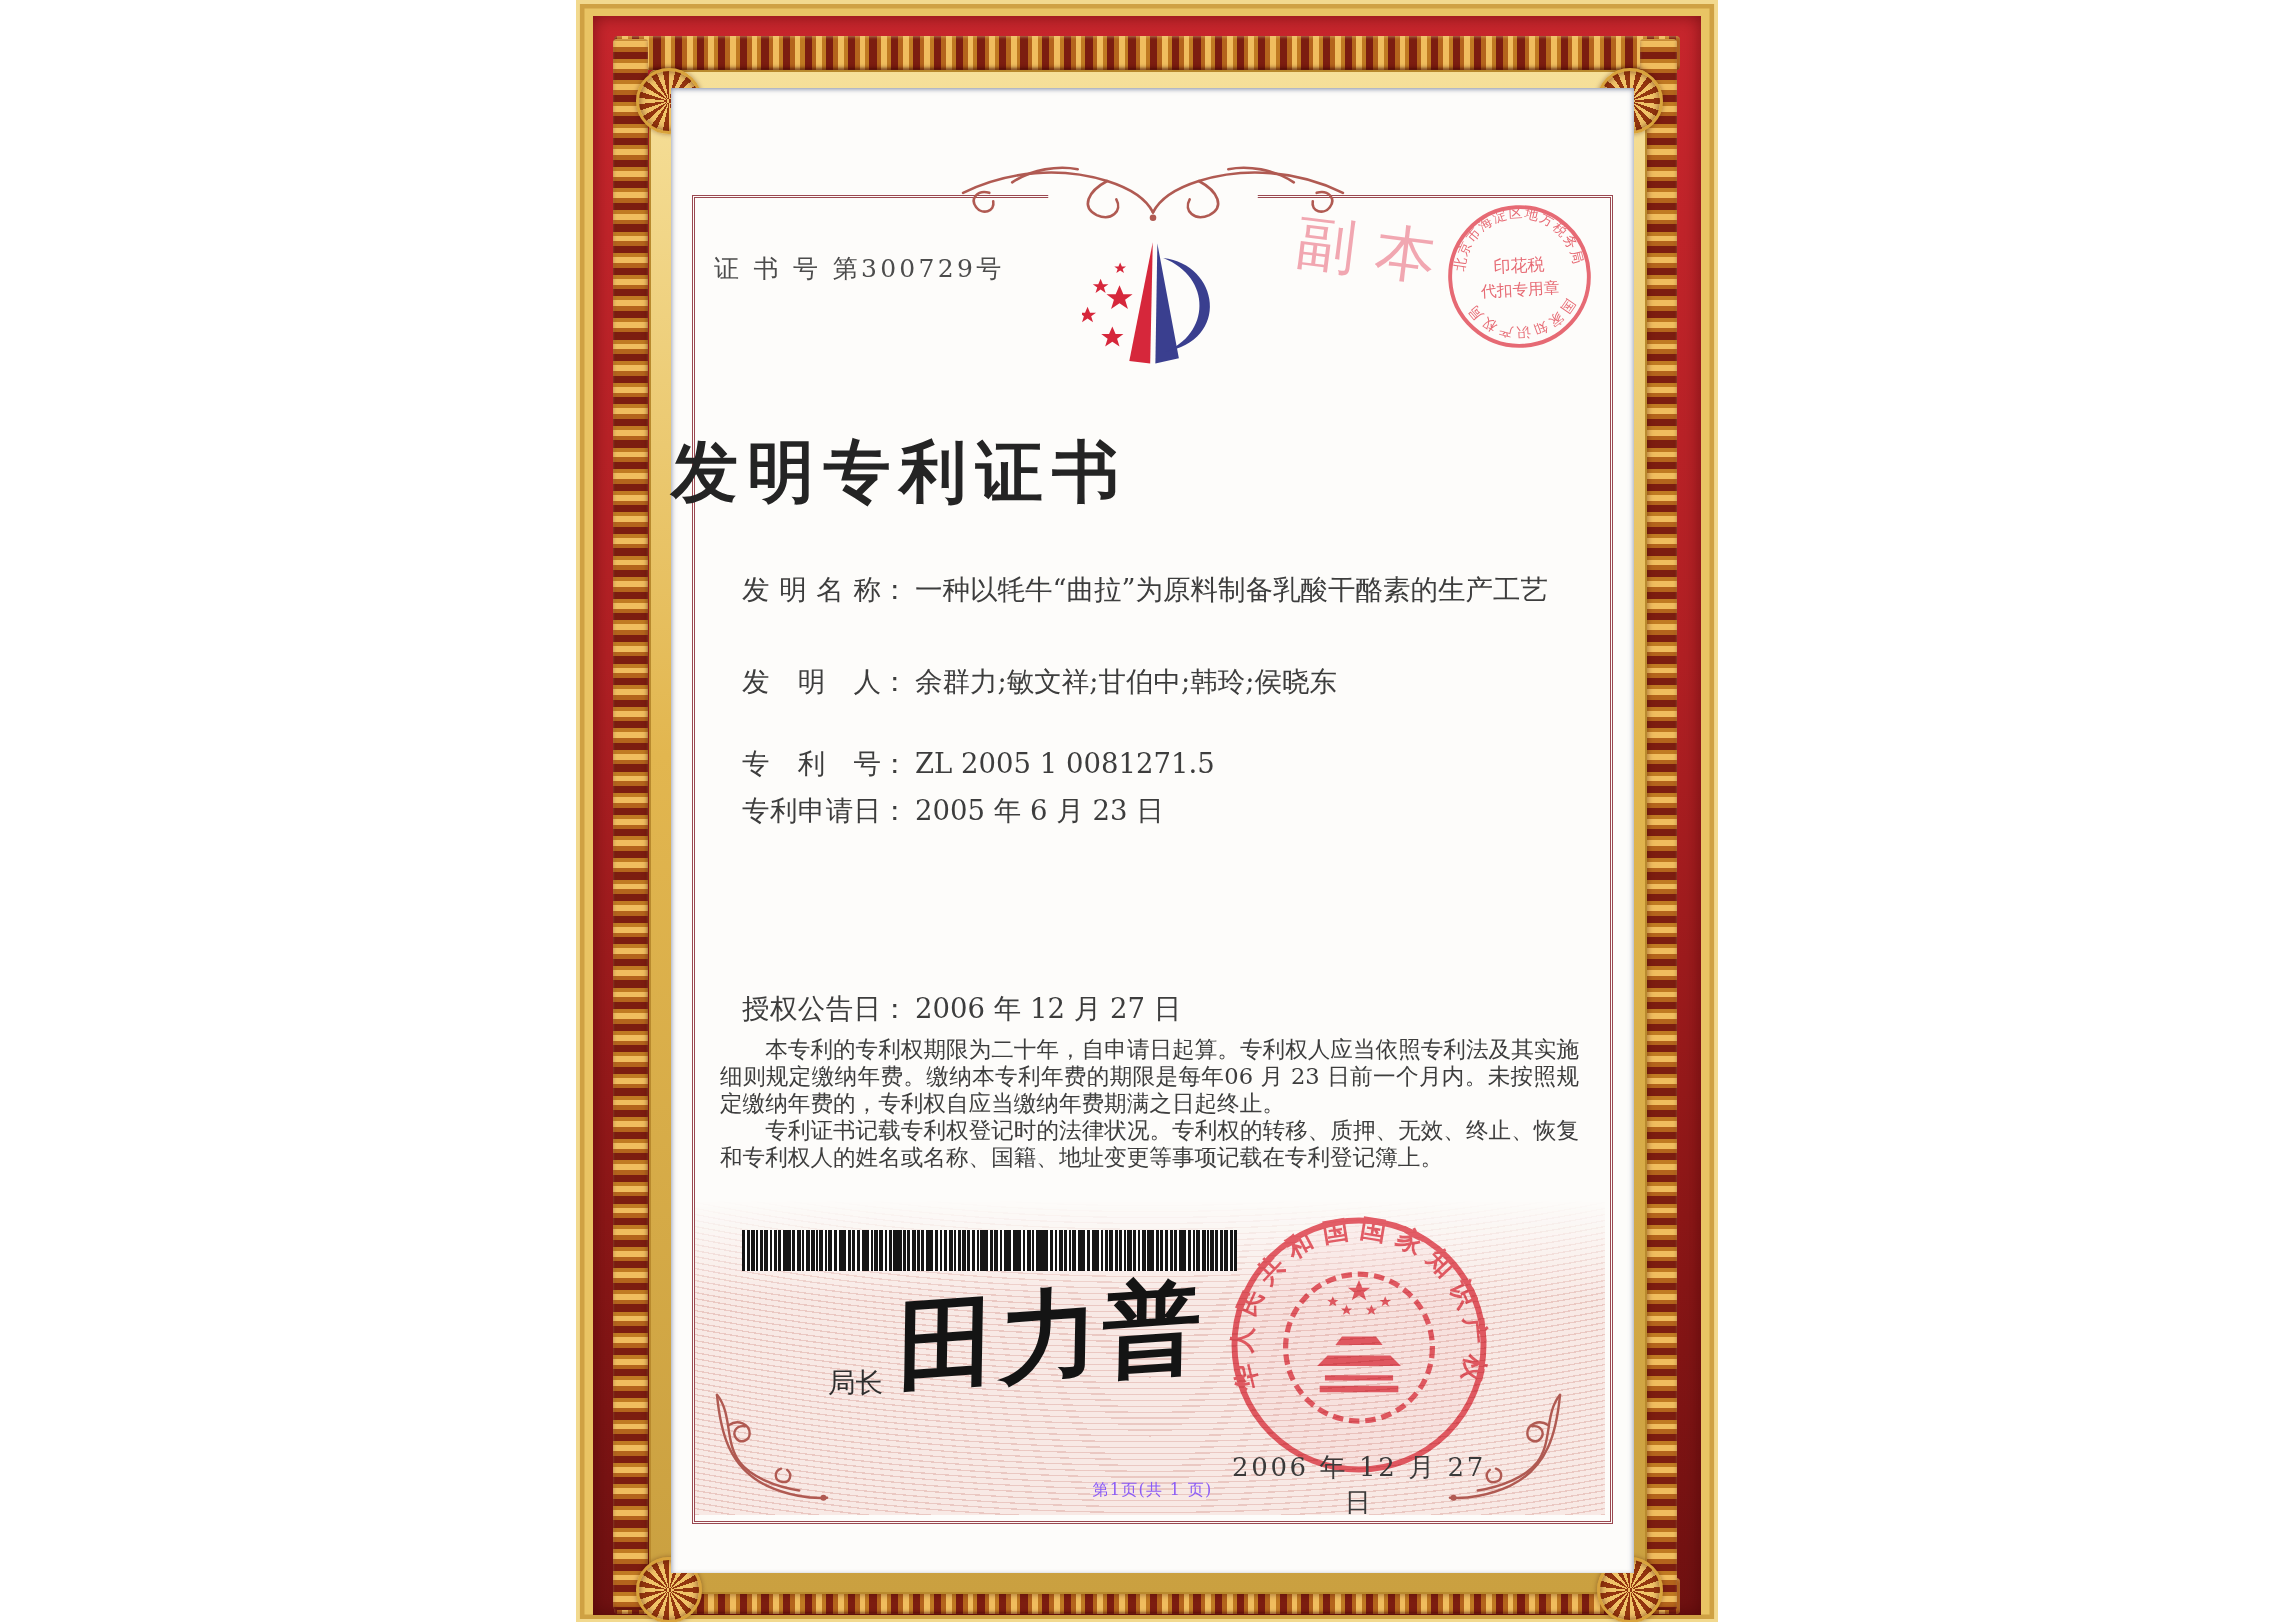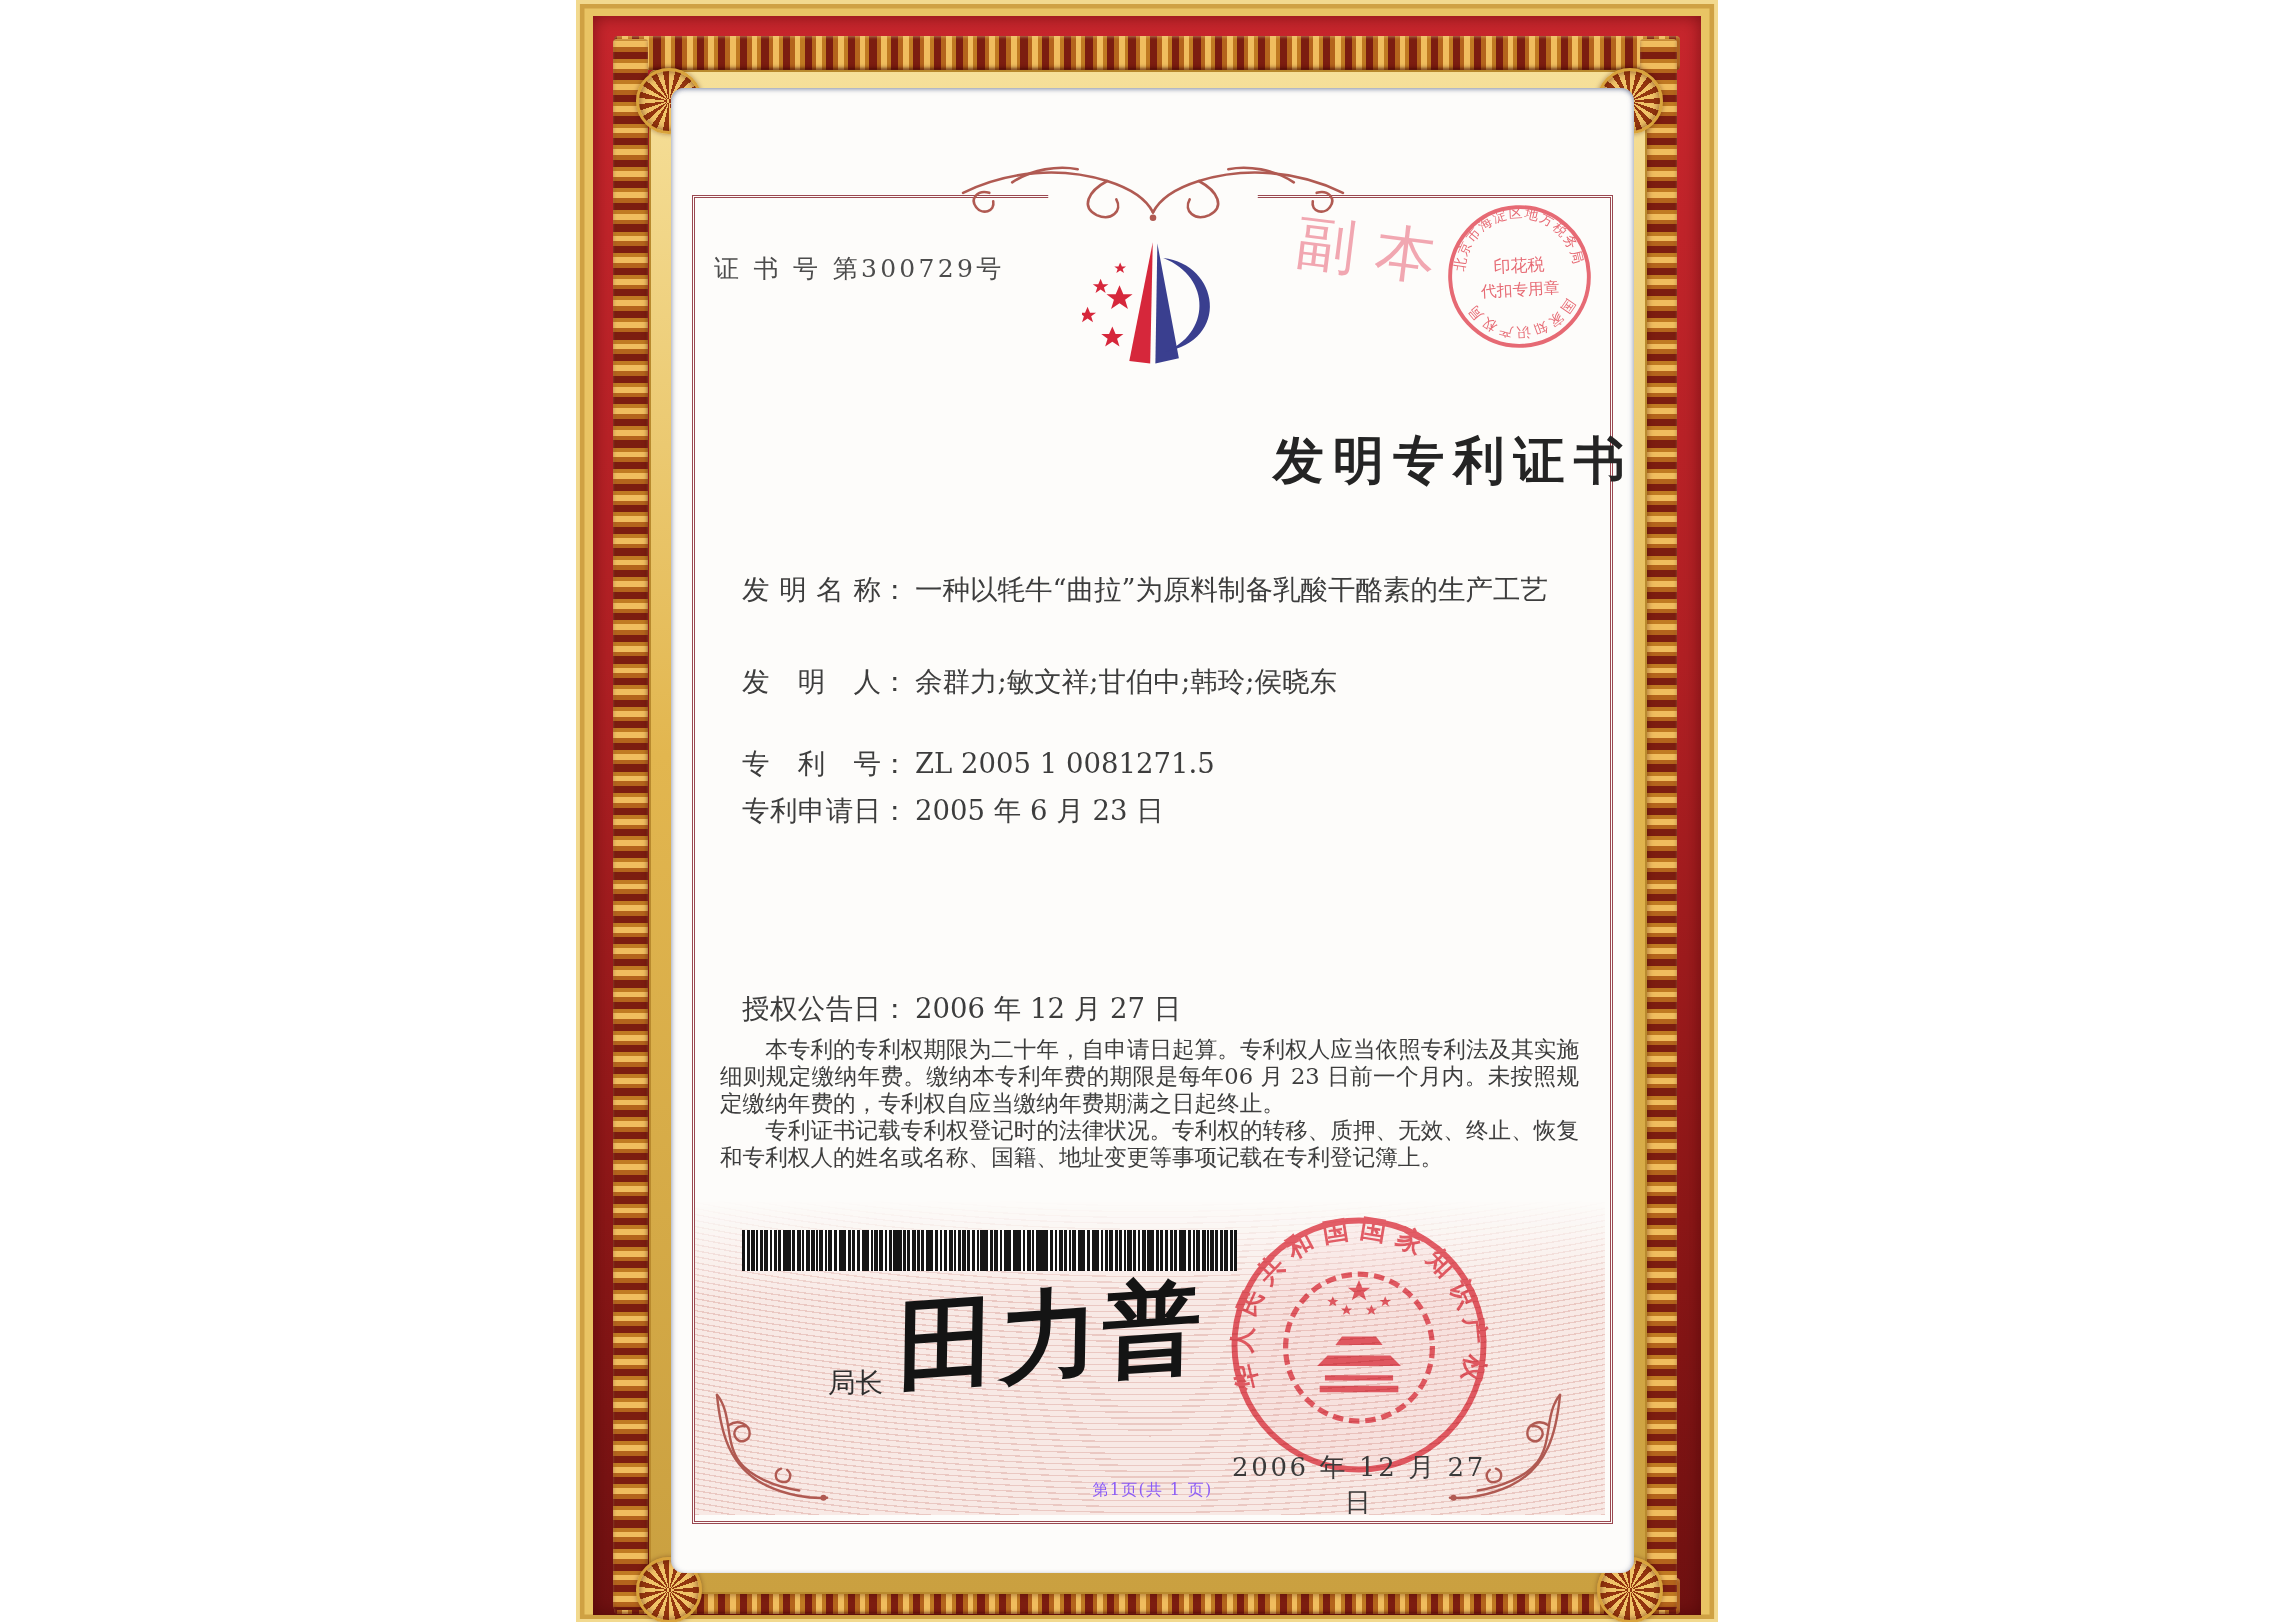--- a/index.html
+++ b/index.html
@@ -31,41 +31,41 @@
         border:3.3px solid #d8a33c;
         box-shadow:inset 0 0 7.9px rgba(80,20,0,.65), 0 0 5.2px rgba(60,10,0,.4);}
   .rosette.tl{left:60px;top:68px;} .rosette.tr{left:1021px;top:68px;}
   .rosette.bl{left:60px;top:1557px;} .rosette.br{left:1021px;top:1557px;}
 
   
   .paper{position:absolute;left:95px;top:88px;width:963px;height:1485px;
         background:#fdfcfa;
         box-shadow:inset 0 3.3px 5.2px -2px rgba(100,110,145,.65),
                    inset 3.3px 0 5.2px -2px rgba(100,110,145,.45),
-                   inset -3.3px 0 5.2px -2px rgba(100,110,145,.45);border-radius:13px;}
+                   inset -3.3px 0 5.2px -2px rgba(100,110,145,.45);}
   .watermark{position:absolute;left:23.6px;top:1112px;width:910px;height:315px;
         background-color:#f8e9e5;
         background-image:repeating-radial-gradient(circle at 50% -2290px,rgba(205,130,120,.32) 0 1.3px,rgba(255,255,255,0) 1.3px 5.9px);
         -webkit-mask-image:linear-gradient(180deg,transparent 0,#000 98px);
         mask-image:linear-gradient(180deg,transparent 0,#000 98px);z-index:1;}
   .printed-border{position:absolute;left:21px;top:107px;width:915px;height:1323px;
         border:3.3px double #9a4850;z-index:2;}
   .ornament{position:absolute;z-index:3;}
 
   
   .cert-no{position:absolute;left:43px;top:164px;font-size:25px;color:#4c4c4c;
         letter-spacing:3.3px;z-index:4;}
   .logo{position:absolute;left:411px;top:149px;width:152px;height:137px;z-index:4;}
   .fuben{position:absolute;left:625px;top:123px;font-size:60px;color:#ef93a0;
         letter-spacing:19.6px;transform:rotate(7deg);opacity:.8;z-index:5;
         font-family:"DejaVu Serif","Liberation Serif",serif;}
   .tax-stamp{position:absolute;left:770px;top:110px;width:157px;height:157px;
         transform:rotate(-3deg);opacity:.82;z-index:5;}
-  .title{position:absolute;left:0;top:339px;width:100%;text-align:right;
-        font-size:51px;font-weight:bold;color:#242424;letter-spacing:9.2px;z-index:4;}
+  .title{position:absolute;left:0;top:339px;width:100%;text-align:left;
+        font-size:67px;font-weight:bold;color:#242424;letter-spacing:9.2px;z-index:4;}
   .field-row{position:absolute;left:71px;font-size:27.5px;color:#3d3d3d;z-index:4;white-space:nowrap;}
   .f-label{display:inline-block;width:139px;text-align:justify;text-align-last:justify;}
   .f-colon{display:inline-block;}
   .f-value{padding-left:6.5px;}
   .body-text{position:absolute;left:49px;top:948px;width:859px;font-size:22.6px;
         line-height:27px;color:#3d3d3d;text-align:justify;z-index:4;}
   .body-text p{margin:0;text-indent:2em;}
   .barcode{position:absolute;left:71px;top:1142px;width:495px;height:41px;background:#fff;z-index:4;
         background-image:
           repeating-linear-gradient(90deg,#151515 0 2.6px,transparent 2.6px 4.6px),

